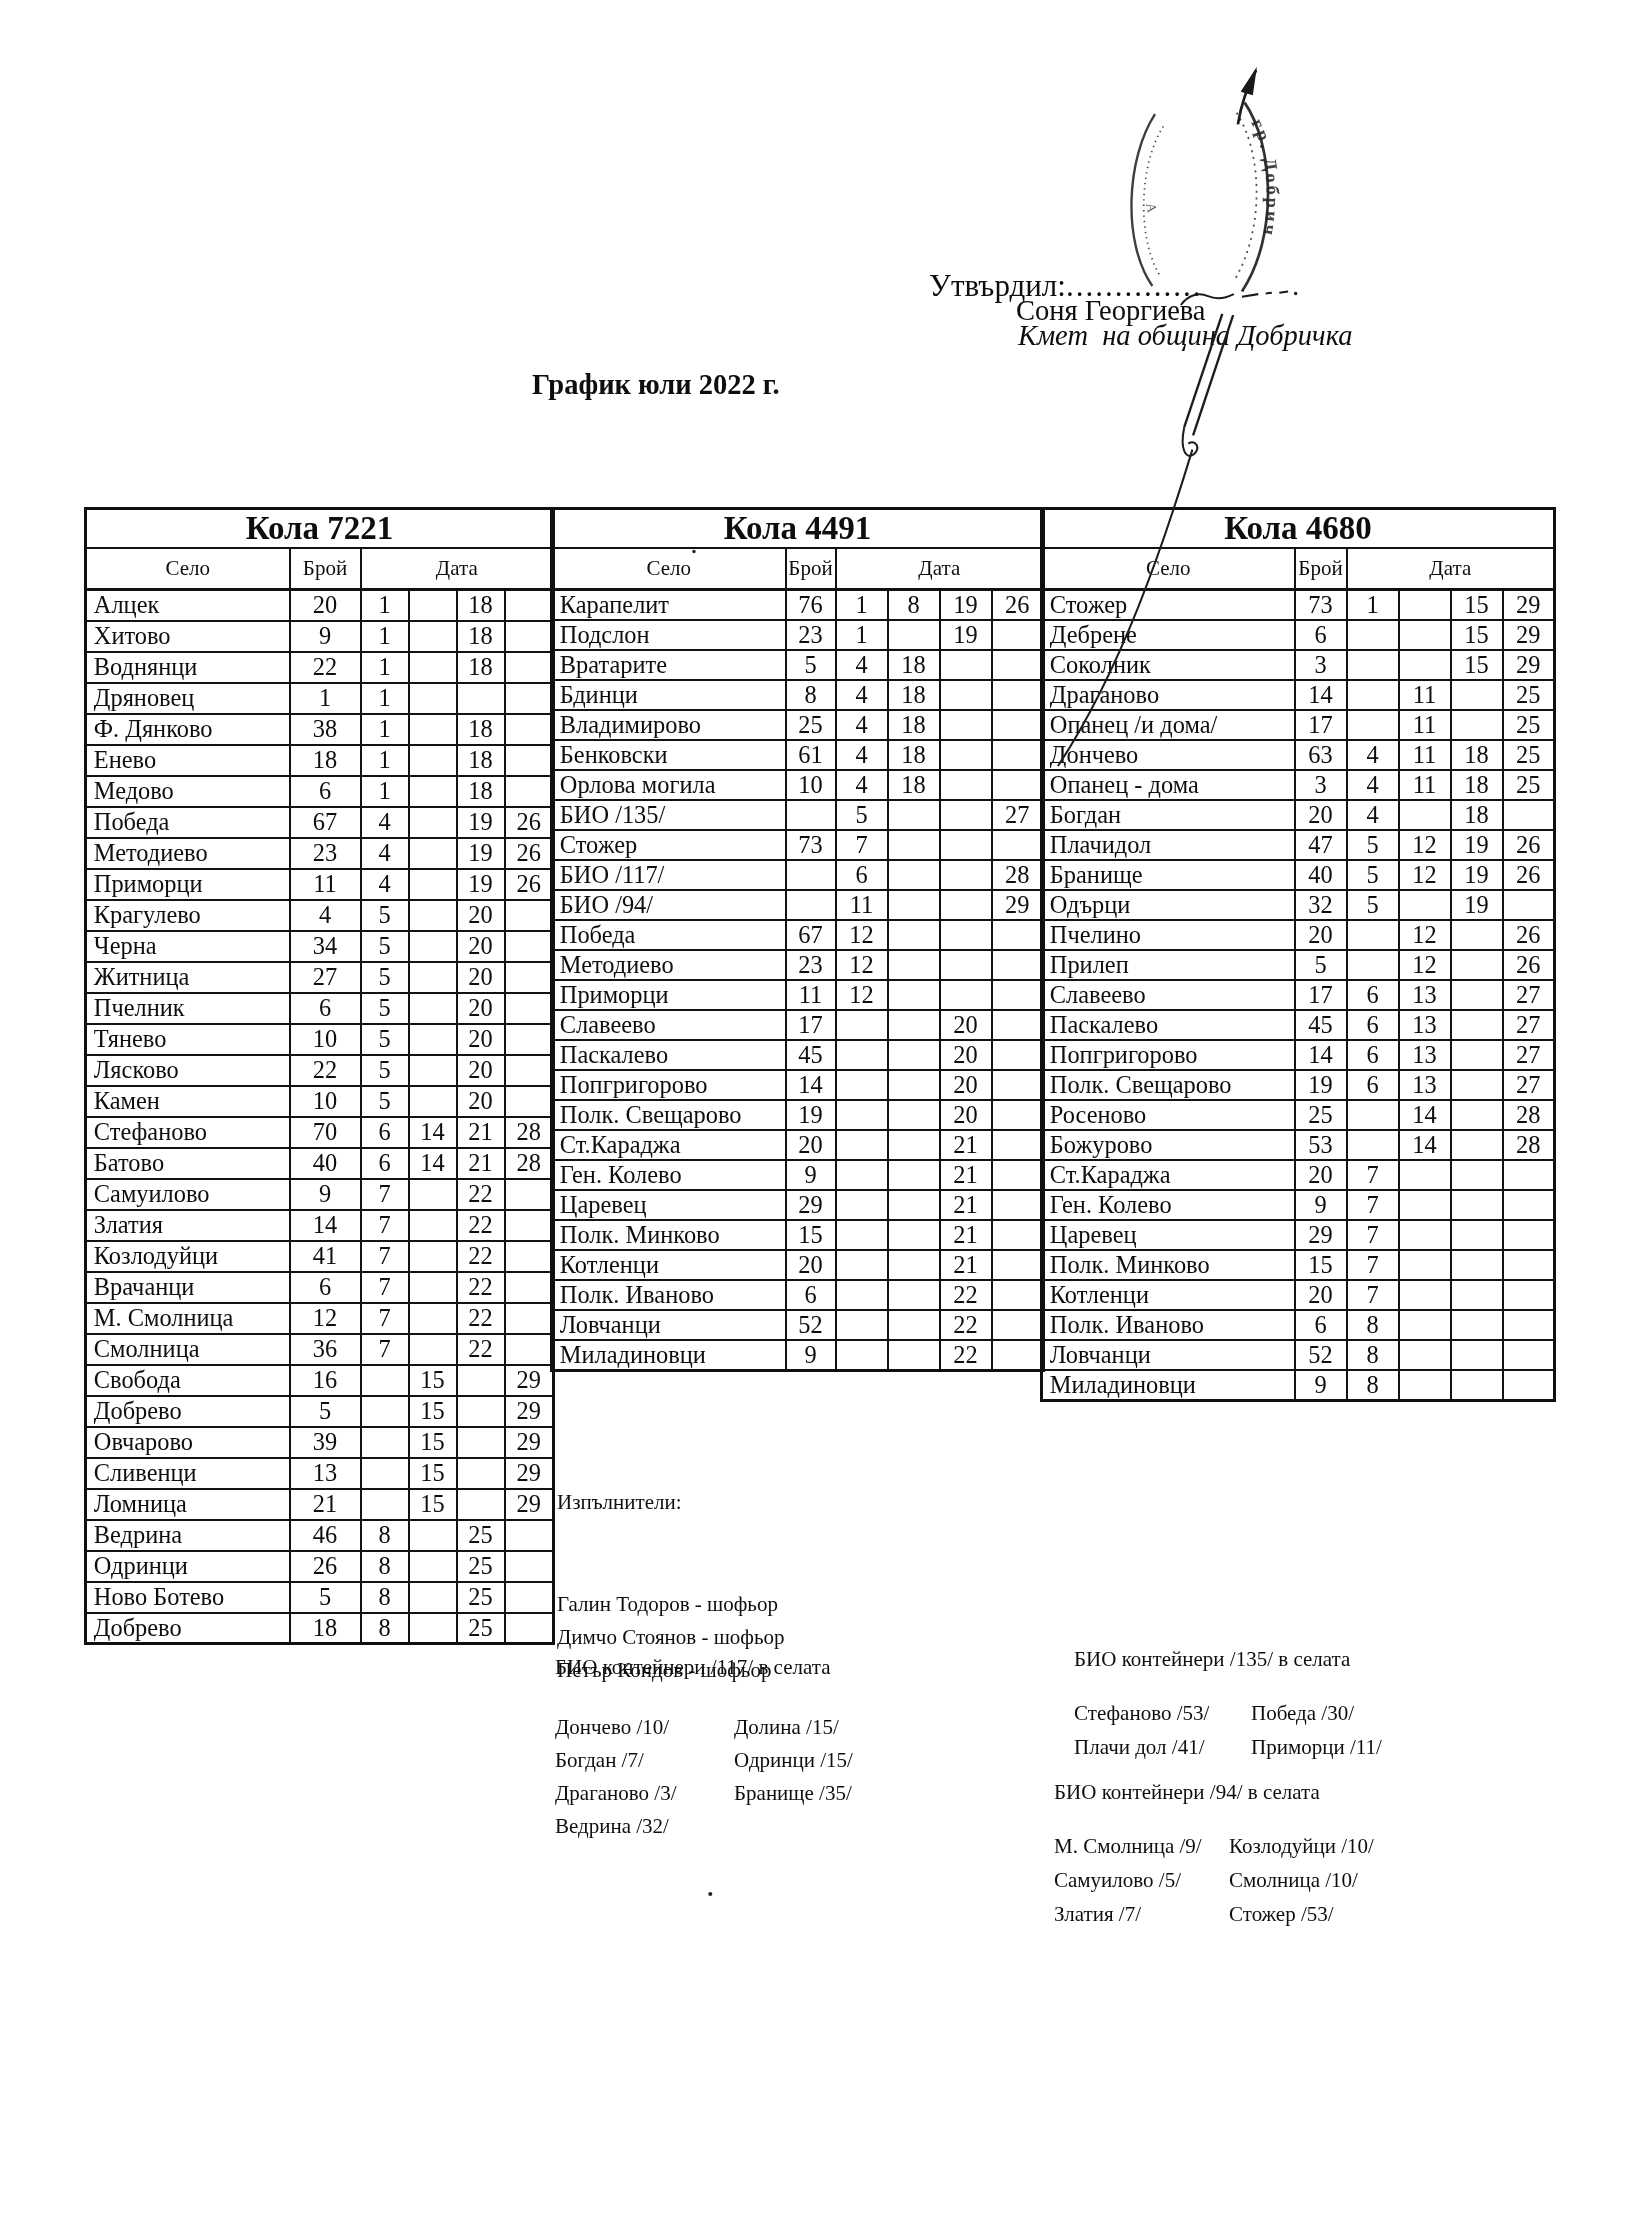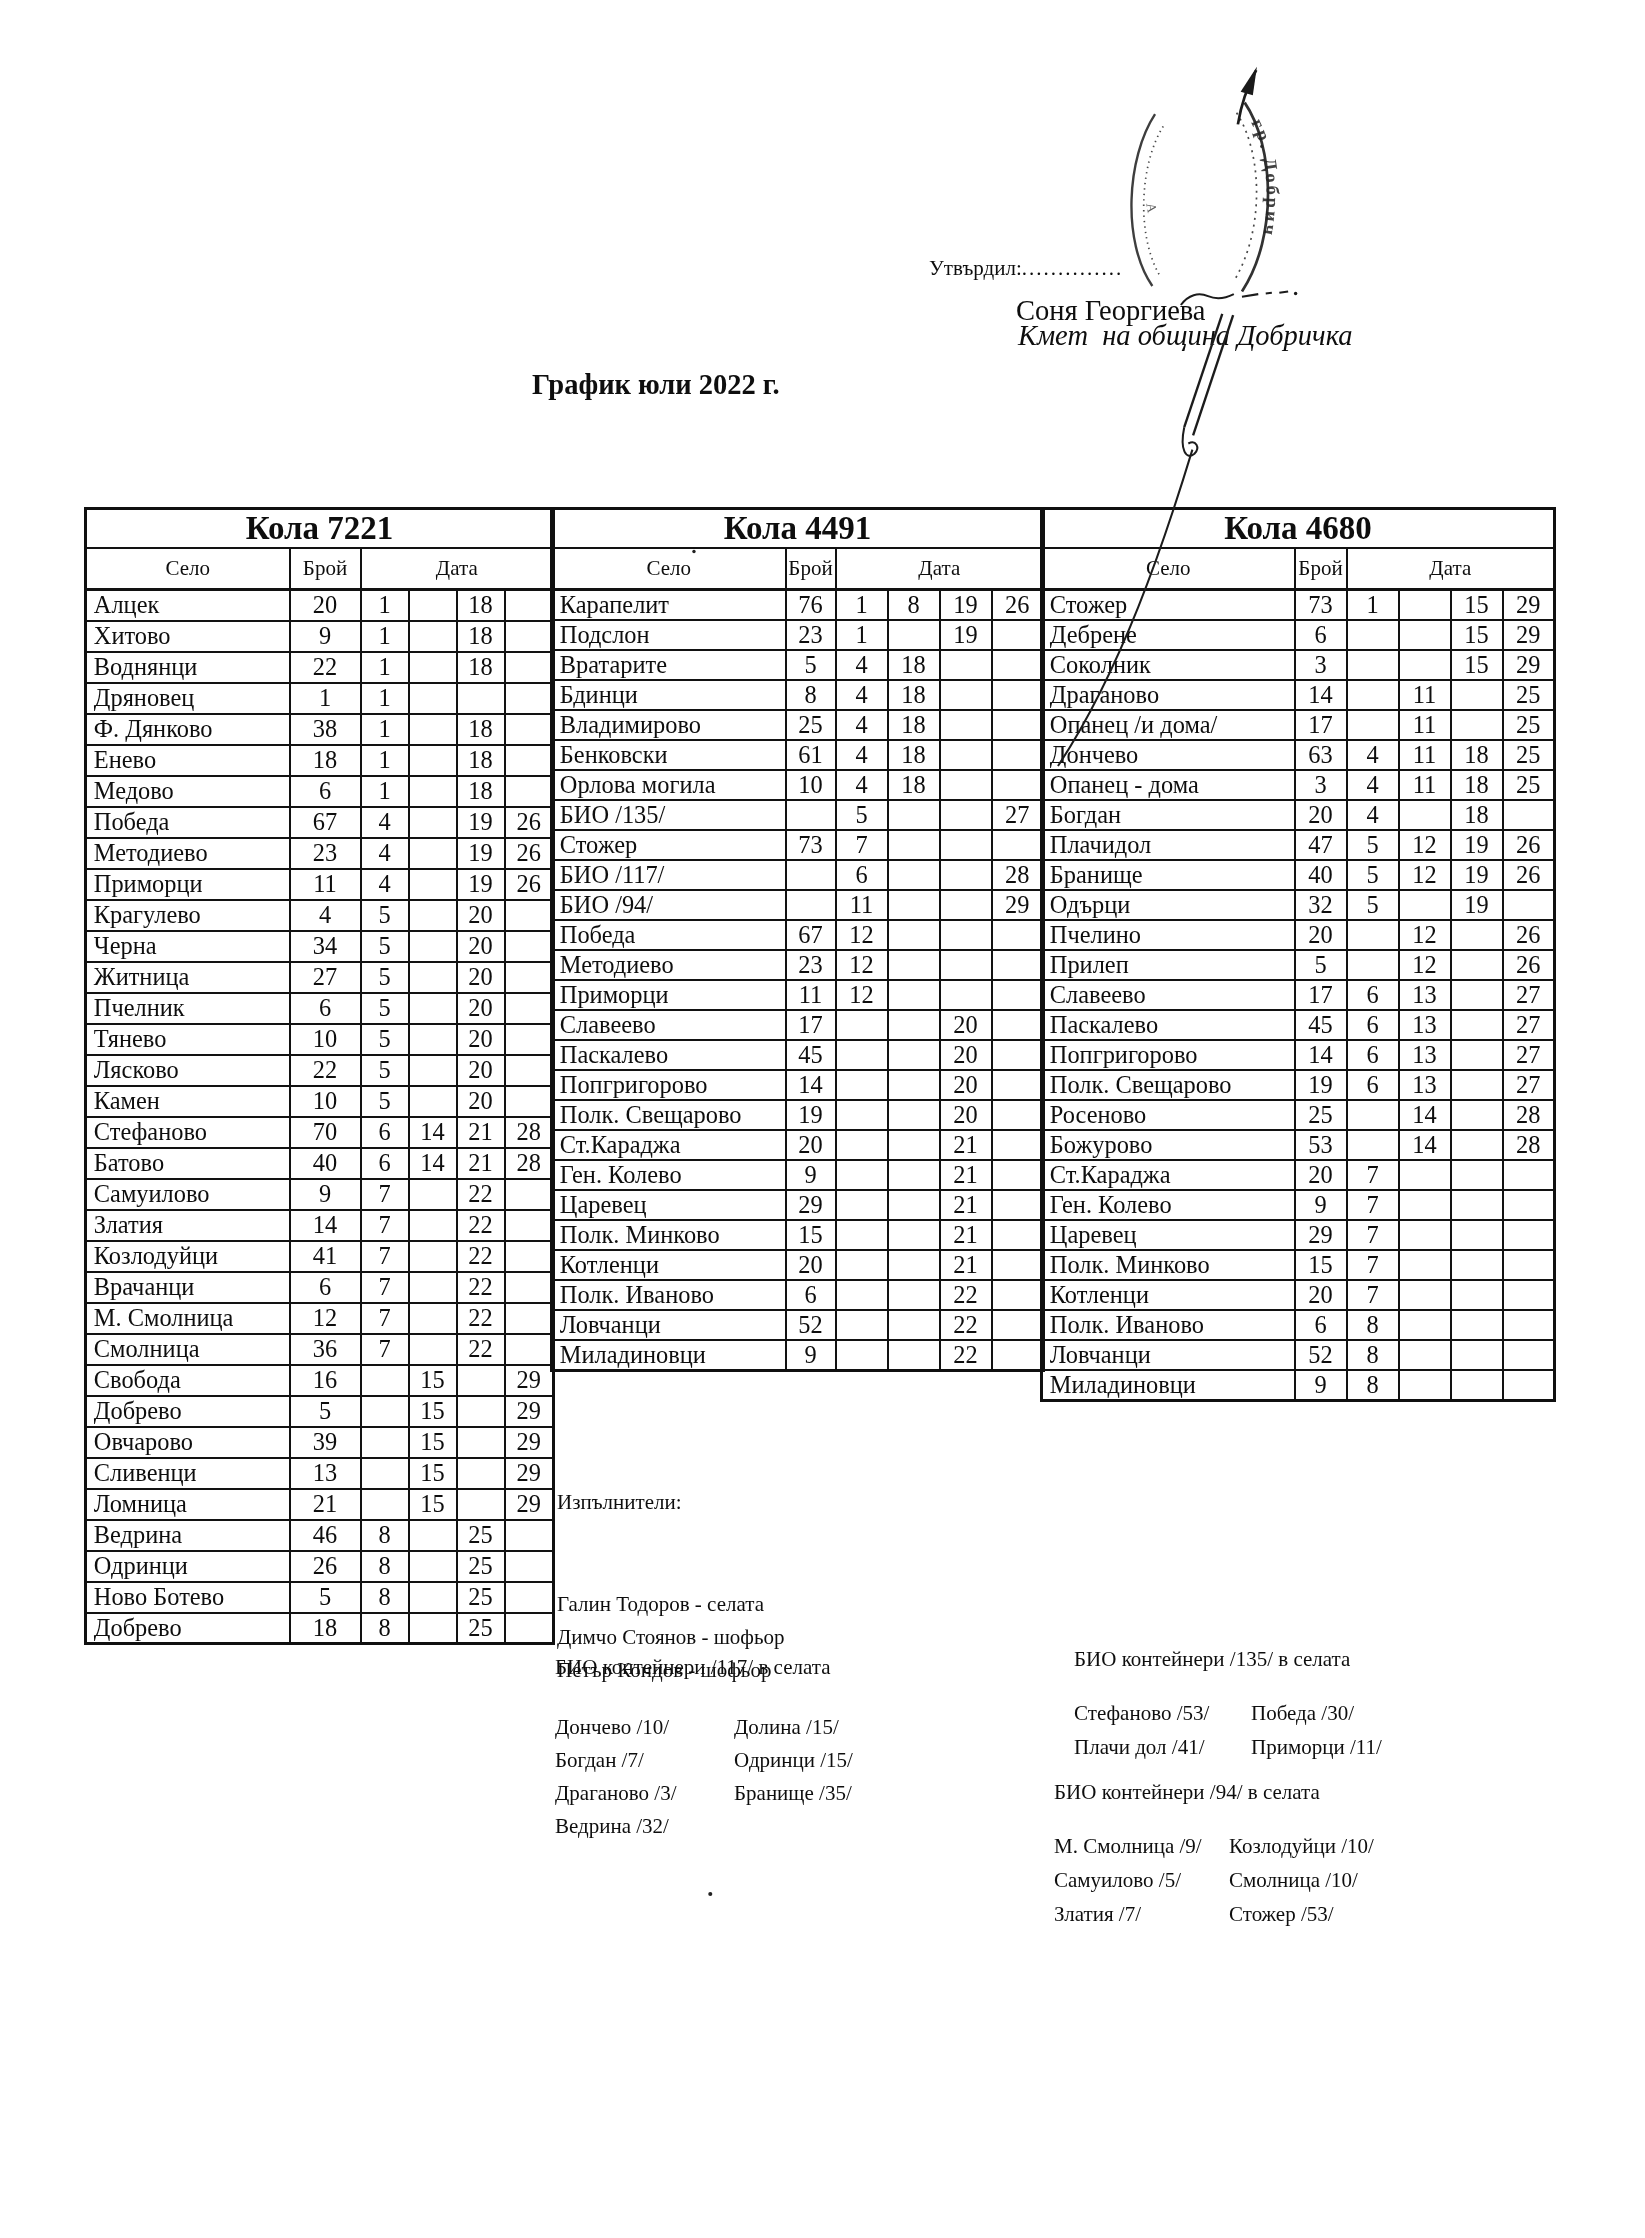--- a/index.html
+++ b/index.html
@@ -3,21 +3,21 @@
 <meta charset="utf-8">
 <style>
   html,body{margin:0;padding:0;}
   body{
     width:1646px;height:2239px;position:relative;background:#ffffff;
     font-family:"Liberation Serif","DejaVu Serif",serif;color:#0e0e0e;
     overflow:hidden;
   }
   .abs{position:absolute;}
   
-  .approve-line{left:929px;top:256px;font-size:21px;white-space:pre;}
+  .approve-line{left:929px;top:268px;font-size:31px;white-space:pre;}
   .approve-dots{letter-spacing:2px;}
   .approver-name{left:1016px;top:295px;font-size:28.5px;white-space:pre;}
   .approver-title{left:1018px;top:320px;font-size:28.5px;font-style:italic;white-space:pre;}
   .page-title{left:532px;top:369px;font-size:28.5px;font-weight:bold;white-space:pre;}
   
   table.doc-table{
     position:absolute;border-collapse:collapse;table-layout:fixed;
     border:3.4px solid #101010;background:transparent;
   }
   .doc-table td,.doc-table th{
@@ -829,21 +829,21 @@
         <td class="num date">8</td>
         <td class="num date"></td>
         <td class="num date"></td>
         <td class="num date"></td>
       </tr>
     </tbody>
   </table>
 
 <div class="abs text-block executors">
   <div class="heading">Изпълнители:</div>
-  <div><div class="exec-line">Галин Тодоров - селата</div><div class="exec-line">Димчо Стоянов - шофьор</div><div class="exec-line">Петър Кондов - шофьор</div></div>
+  <div><div class="exec-line">Галин Тодоров - шофьор</div><div class="exec-line">Димчо Стоянов - шофьор</div><div class="exec-line">Петър Кондов - шофьор</div></div>
 </div>
 
 <div class="abs bio-block b1">
   <div class="bio-heading">БИО контейнери /117/ в селата</div>
   <div class="bio-cols">
     <div class="bio-col col1"><div class="bio-line">Дончево /10/</div><div class="bio-line">Богдан /7/</div><div class="bio-line">Драганово /3/</div><div class="bio-line">Ведрина /32/</div></div>
     <div class="bio-col col2"><div class="bio-line">Долина /15/</div><div class="bio-line">Одринци /15/</div><div class="bio-line">Бранище /35/</div></div>
   </div>
 </div>
 <div class="abs bio-block b2">

